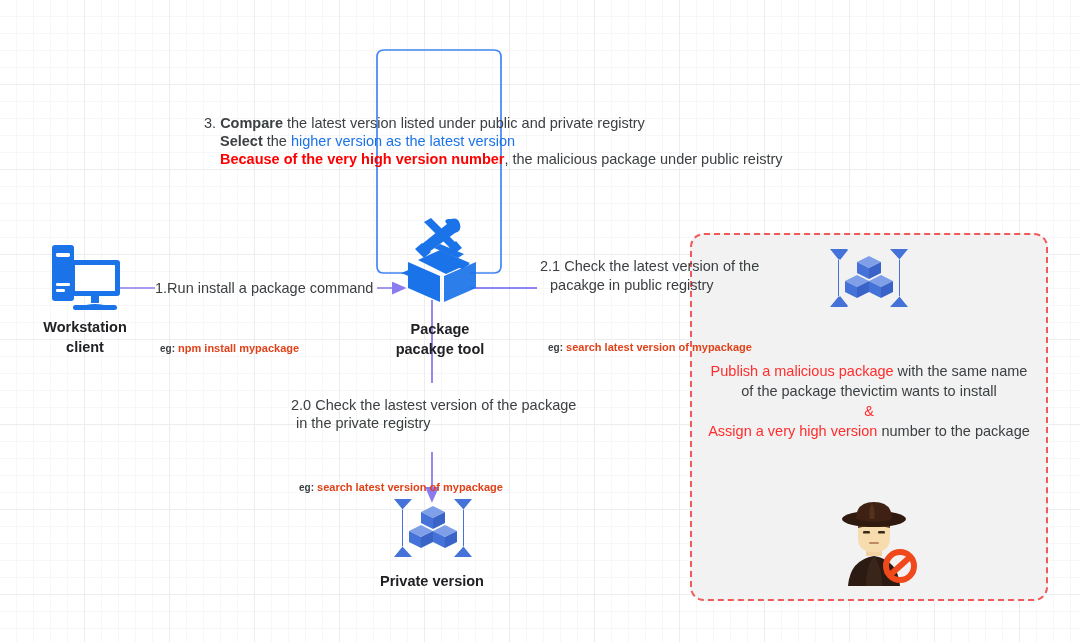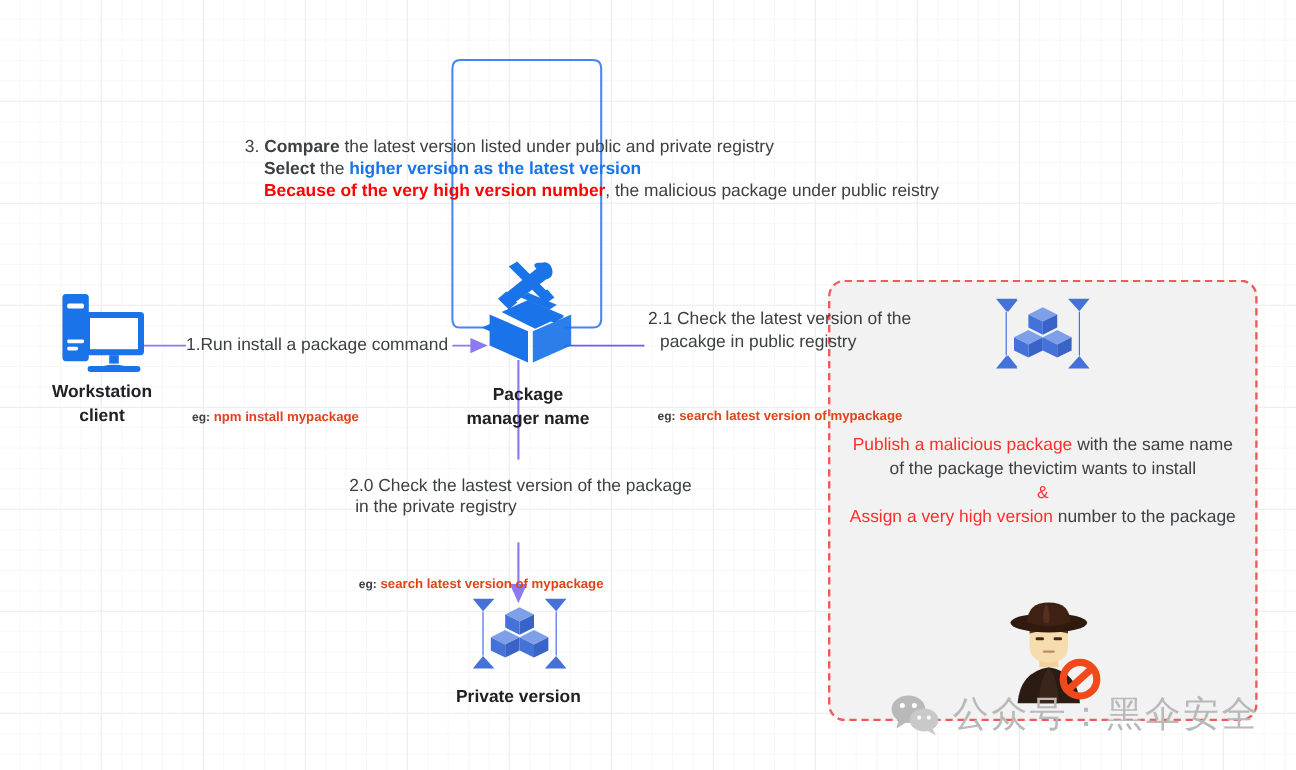--- a/index.html
+++ b/index.html
@@ -24,21 +24,21 @@
   .abs{position:absolute;}
   svg{display:block;overflow:visible;}
 
   
   .txt{position:absolute;color:#3c4043;line-height:1.32;white-space:nowrap;}
   .step-main{font-size:14.5px;}
   .eg{font-size:11px;font-weight:bold;color:#3c4043;margin-top:43px;}
   .eg .cmd{color:#e0421a;font-weight:bold;}
   .eg .lbl{color:#3c4043;font-weight:bold;font-size:10px;}
   .b{font-weight:bold;}
-  .blue{color:#1a73e8;font-weight:bold;text-align:center;}
+  .blue{color:#1a73e8;font-weight:normal;text-align:center;}
   .red{color:#ff0000;font-weight:bold;margin-top:37px;}
   .redplain{color:#ff2d2d;}
 
   
   .caption{position:absolute;text-align:center;font-weight:bold;font-size:14.5px;color:#202124;line-height:1.35;}
 
   
   .attack-box{
     position:absolute;
     left:690px;top:233px;width:358px;height:368px;
@@ -187,21 +187,21 @@
     </g>
   </svg>
 
   <div class="caption" style="left:15px;top:318px;width:140px;">
     <span>Workstation</span><br>
     <span>client</span>
   </div>
 
   <div class="caption" style="left:360px;top:320px;width:160px;">
     <span>Package</span><br>
-    <span>manager name</span>
+    <span>pacakge tool</span>
   </div>
 
 
   <div class="caption" style="left:352px;top:572px;width:160px;">Private version</div>
 
   <div class="txt step-main" style="left:155px;top:279px;">1.Run install a package command</div>
   <div class="txt eg" style="left:160px;top:298px;">
     <span class="lbl">eg:</span>
     <span class="cmd">npm install  mypackage</span>
   </div>
@@ -233,27 +233,14 @@
 
   <div class="attack-txt" style="left:690px;top:381px;width:358px;">of the package thevictim wants to install</div>
   <div class="attack-txt" style="left:690px;top:361px;width:358px;">
     <span class="redplain">Publish a malicious package</span><span> with the same name</span>
   </div>
   <div class="attack-txt" style="left:690px;top:401px;width:358px;color:#ff2d2d;">&amp;</div>
   <div class="attack-txt" style="left:690px;top:421px;width:358px;">
     <span class="redplain">Assign a very high version</span><span> number to the package</span>
   </div>
 
-  <div class="watermark">
-    <svg width="42" height="36" viewBox="0 0 42 36">
-      <ellipse cx="15" cy="13" rx="14" ry="11.5" fill="#b9b9b9"></ellipse>
-      <path d="M7,21 L5,29 L13,24 z" fill="#b9b9b9"></path>
-      <circle cx="10" cy="10" r="2.1" fill="#ffffff"></circle>
-      <circle cx="20" cy="10" r="2.1" fill="#ffffff"></circle>
-      <ellipse cx="28" cy="22" rx="12" ry="9.5" fill="#c9c9c9"></ellipse>
-      <path d="M35,29 L38,35 L31,31 z" fill="#c9c9c9"></path>
-      <circle cx="24" cy="20" r="1.7" fill="#ffffff"></circle>
-      <circle cx="32" cy="20" r="1.7" fill="#ffffff"></circle>
-    </svg>
-    <span>公众号：黑伞安全</span>
-  </div>
 
 </div>
 
 </body></html>

